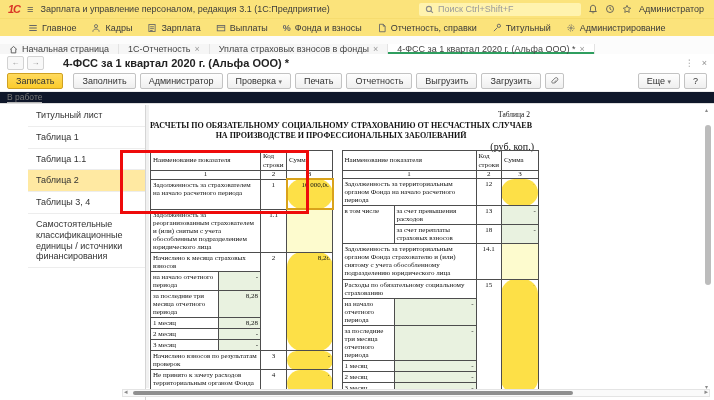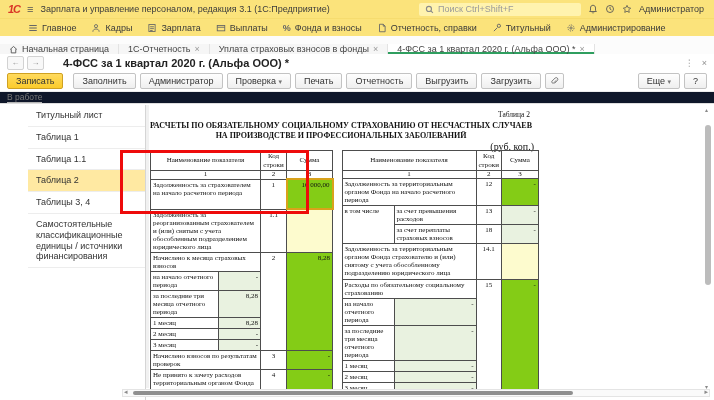--- a/index.html
+++ b/index.html
@@ -62,25 +62,25 @@
           font-family:"Liberation Serif",serif;font-weight:bold;font-size:8px;line-height:1.25;color:#111;}
   .unitnote{position:absolute;top:36px;left:2px;width:386px;text-align:right;
             font-family:"Liberation Serif",serif;font-size:10px;color:#111;}
   .sheet{position:absolute;top:45px;left:4px;height:240px;display:flex;gap:8px;
          align-items:flex-start;overflow:hidden;}
   
   table.tbl{border-collapse:collapse;table-layout:fixed;
             font-family:"Liberation Serif",serif;font-size:7px;color:#111;}
   .tbl td{border:1px solid #4d4d4d;padding:1px 2px;vertical-align:top;line-height:1.15;
           overflow:hidden;box-sizing:border-box;}
-  .tbl .hd td{text-align:center;vertical-align:middle;height:20px;}
+  .tbl .hd td{vertical-align:middle;height:20px;}
   .tbl .num td{height:7px;padding:0;text-align:center;line-height:7px;}
   .cd{text-align:center;}
   .val{text-align:right;}
-  .g{background:#84cc16;}
+  .g{background:#fde047;border-radius:15px;}
   .lg{background:#e9f2e0;}
   .y{background:#fdfbce;}
   .focus{border:2px solid #d9a21b !important;}
   .mon{padding-left:9px;}
   
   .redbox{position:absolute;left:120px;top:150px;width:189px;height:64px;
           border:3px solid #ee0b0b;box-sizing:border-box;pointer-events:none;z-index:20;}
   .hscroll{position:absolute;left:122px;top:389px;width:588px;height:8px;background:#fafafa;
            border:1px solid #e4e4e4;box-sizing:border-box;}
   .hthumb{position:absolute;left:10px;top:1px;height:4px;width:440px;background:#8f8f8f;border-radius:2px;}

